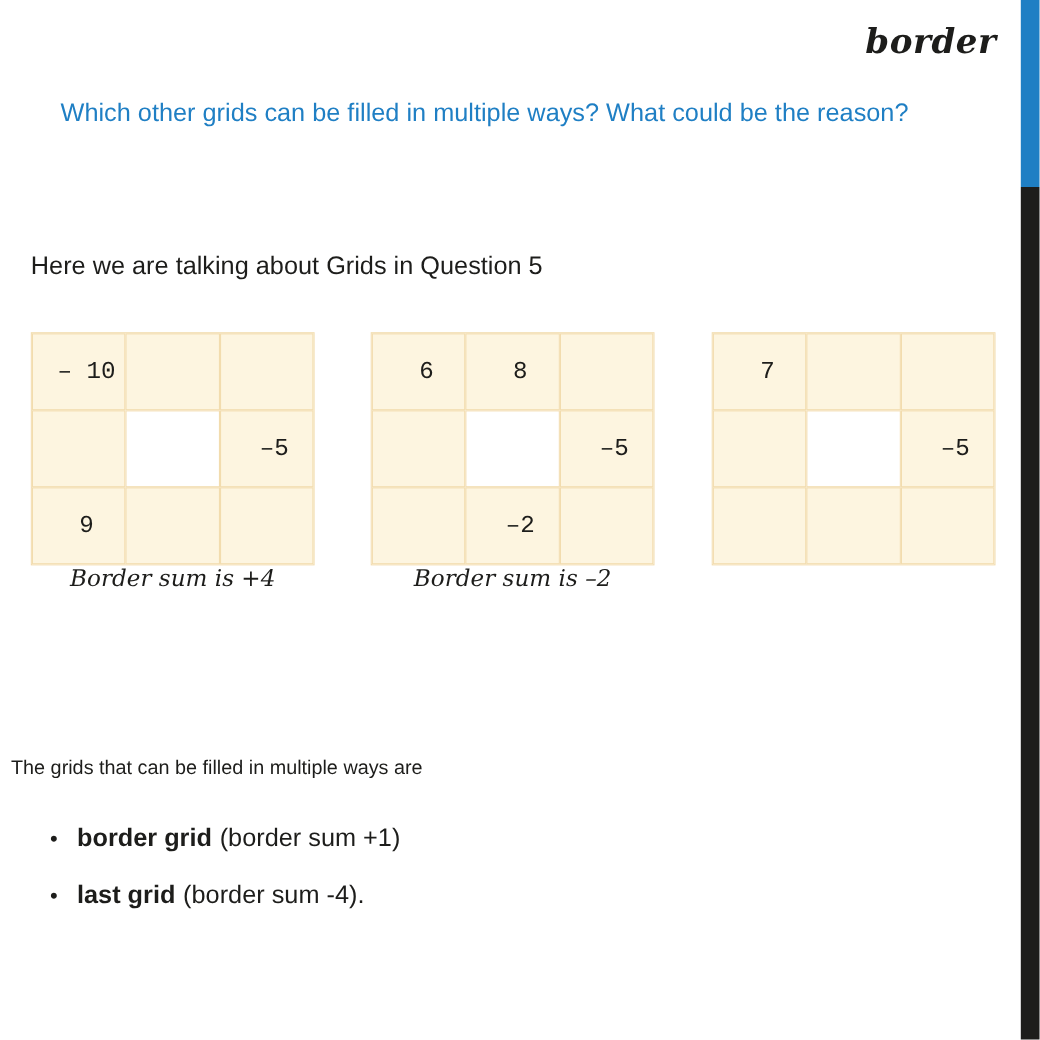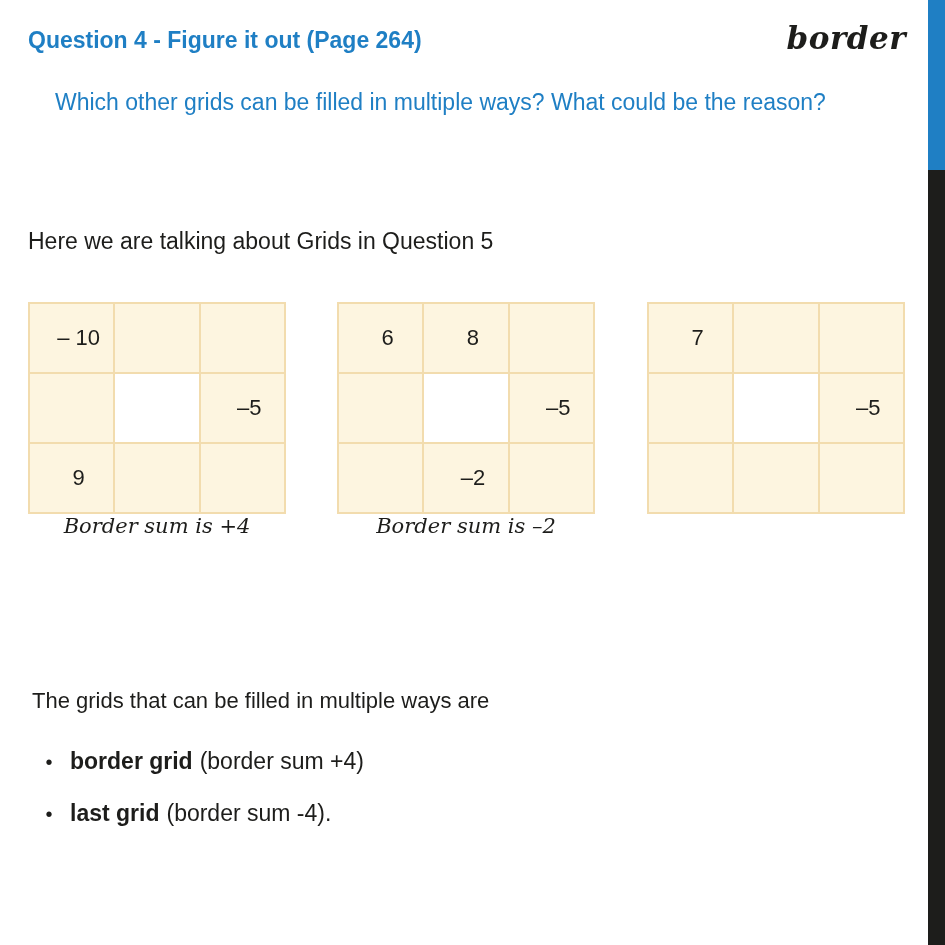--- a/index.html
+++ b/index.html
@@ -103,40 +103,40 @@
     border: 1px solid #f2dcae;
     box-sizing: border-box;
   }
   .cell {
     border: 1px solid #f2dcae;
     box-sizing: border-box;
     background: #fdf5e0;
     display: flex;
     align-items: center;
     justify-content: center;
-    font-family: Liberation Sans, sans-serif;
+    font-family: Liberation Mono, monospace;
     font-size: 22px;
     color: #1d1d1b;
     padding-left: 14px;
   }
   .cell.empty-white {
     background: #ffffff;
   }
   .caption {
     text-align: center;
     font-family: "DejaVu Serif", serif;
     font-style: italic;
     font-size: 21px;
     color: #1d1d1b;
   }
   .answer-lead {
     position: absolute;
-    left: 32px;
+    left: 10px;
     top: 688px;
-    font-size: 22px;
+    font-size: 18px;
     color: #1d1d1b;
   }
   .bullets {
     position: absolute;
     left: 28px;
     top: 748px;
     width: 800px;
   }
   .bullet {
     display: flex;
@@ -162,21 +162,20 @@
 
 <div class="page">
 
   <div class="edge-bar-blue"></div>
   <div class="edge-bar-dark"></div>
 
   <div class="content">
 
     <div class="brand">border</div>
 
-    <div class="q-title">Question 4 - Figure it out (Page 264)</div>
 
     <div class="q-text">Which other grids can be filled in multiple ways? What could be the reason?</div>
 
     <div class="sub-text">Here we are talking about Grids in Question 5</div>
 
     <div class="grids">
 
       <div class="grid-block g0">
         <div class="grid">
           <div class="cell">– 10</div>
@@ -222,21 +221,21 @@
       </div>
 
     </div>
 
     <div class="answer-lead">The grids that can be filled in multiple ways are</div>
 
     <div class="bullets">
       <div class="bullet">
         <span class="dot">•</span>
         <span class="strong">border grid</span>
-        <span>(border sum +4)</span>
+        <span>(border sum +1)</span>
       </div>
       <div class="bullet">
         <span class="dot">•</span>
         <span class="strong">last grid</span>
         <span>(border sum -4).</span>
       </div>
     </div>
 
   </div>
 </div>

